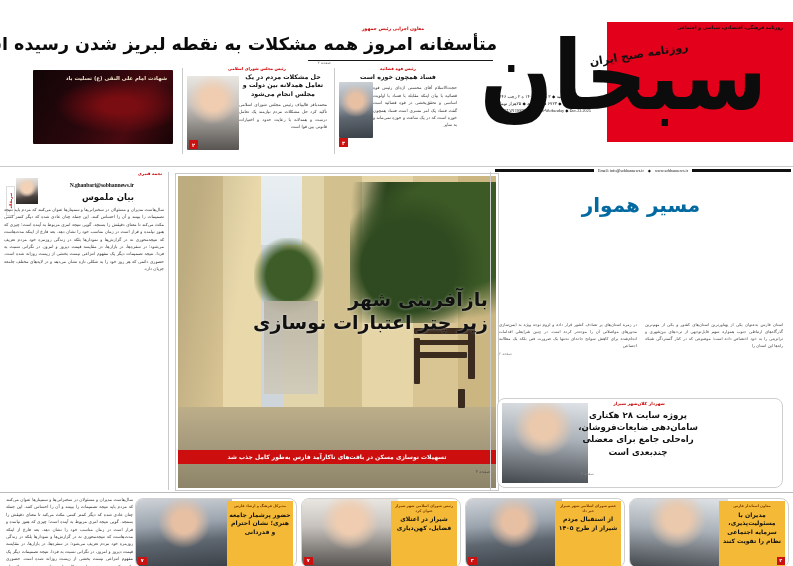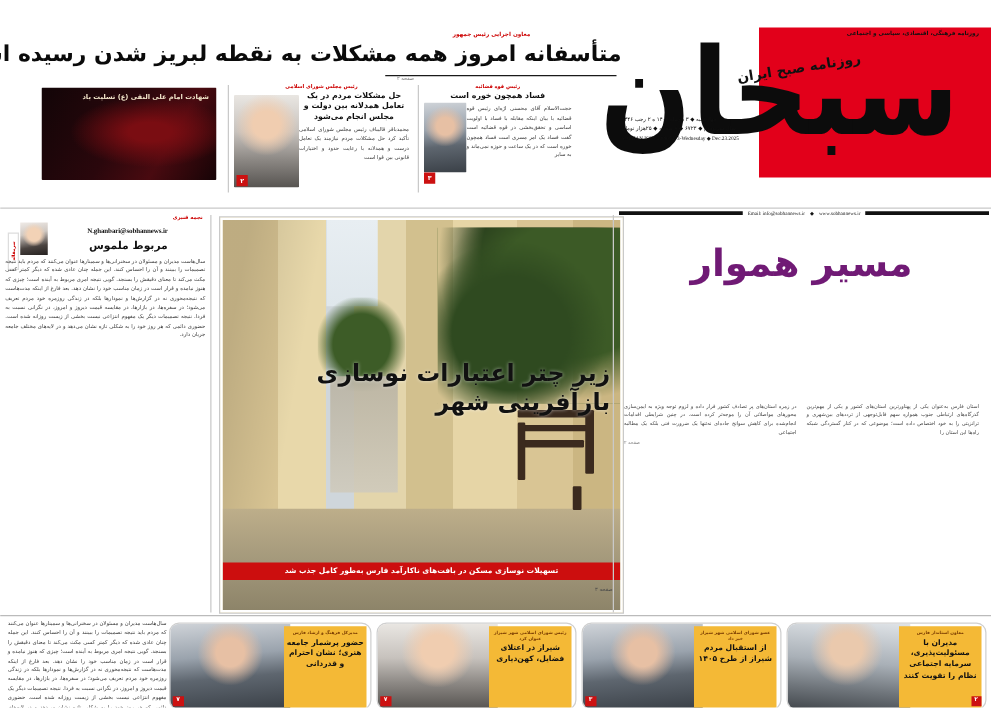--- a/index.html
+++ b/index.html
@@ -126,21 +126,21 @@
   .ps-title{position:absolute;right:8px;top:112px;width:200px;text-align:right;}
   .ps-title .l{font-size:19px;font-weight:700;color:#111;line-height:1.22;white-space:nowrap;
                text-shadow:0 0 3px rgba(255,255,255,.55);}
   .ps-sub{position:absolute;left:0;right:0;top:274px;background:#cc0e0e;color:#fff;
           font-size:6px;font-weight:700;text-align:center;padding:3.2px 4px;line-height:1.2;}
   .ps-page{position:absolute;right:6px;top:293px;font-size:4.2px;color:#4a4a4a;}
 
   
   .rcol{position:absolute;right:4px;top:170px;width:296px;height:322px;}
   .rhead{position:absolute;right:10px;top:22px;width:276px;text-align:center;}
-  .rhead .l{font-size:30px;font-weight:700;color:#701a75;line-height:1.3;white-space:nowrap;}
+  .rhead .l{font-size:20px;font-weight:700;color:#0369a1;line-height:1.3;white-space:nowrap;}
   .rbody{position:absolute;right:6px;top:152px;width:284px;display:flex;gap:8px;}
   .rbody .col{flex:1;}
   .rbody-page{font-size:3.8px;color:#888;}
 
   .storybox{position:absolute;right:6px;top:228px;width:284px;height:88px;
             background:#fff;overflow:hidden;}
   .sb-kick{position:absolute;right:78px;top:2px;width:130px;text-align:center;
            font-size:4.4px;color:#c00;font-weight:700;}
   .sb-title{position:absolute;right:78px;top:10px;width:132px;text-align:center;
             font-size:8.6px;font-weight:700;color:#111;line-height:1.42;}
@@ -218,21 +218,21 @@
   </div>
   <div class="divider-h" style="left:0;top:166px;width:793px;"></div>
 
   <div class="edit-col">
     <div class="edit-author rtl">نجمه قنبری</div>
     <div class="edit-avatar"></div>
     <div class="edit-sidetab">
       <span class="rtl">سرمقاله</span>
     </div>
     <div class="edit-mail ltr">N.ghanbari@sobhannews.ir</div>
-    <div class="edit-title rtl">مربوط ملموس</div>
+    <div class="edit-title rtl">بیان ملموس</div>
     <div class="edit-body bodyfill rtl">سال‌هاست مدیران و مسئولان در سخنرانی‌ها و سمینارها عنوان می‌کنند که مردم باید نتیجه تصمیمات را ببینند و آن را احساس کنند. این جمله چنان عادی شده که دیگر کمتر کسی مکث می‌کند تا معنای دقیقش را بسنجد. گویی نتیجه امری مربوط به آینده است؛ چیزی که هنوز نیامده و قرار است در زمان مناسب خود را نشان دهد. بعد فارغ از اینکه مدت‌هاست که نتیجه‌محوری نه در گزارش‌ها و نمودارها بلکه در زندگی روزمره خود مردم تعریف می‌شود؛ در سفره‌ها، در بازارها، در مقایسه قیمت دیروز و امروز، در نگرانی نسبت به فردا. نتیجه تصمیمات دیگر یک مفهوم انتزاعی نیست بخشی از زیست روزانه شده است. حضوری دائمی که هر روز خود را به شکلی تازه نشان می‌دهد و در لایه‌های مختلف جامعه جریان دارد.</div>
   </div>
   <div class="divider-v" style="left:168px;top:172px;height:318px;"></div>
 
   <div class="photostory">
     <div class="alley">
       <div class="alley-sky"></div>
       <div class="alley-tree"></div>
       <div class="alley-tree2"></div>
       <div class="alley-gate"></div>
@@ -240,42 +240,48 @@
       <div class="bench">
         <i style="right:4%;top:6%;width:62%;height:7%;"></i>
         <i style="right:6%;top:20%;width:58%;height:6%;"></i>
         <i style="right:10%;top:34%;width:52%;height:7%;"></i>
         <i style="right:2%;top:6%;width:7%;height:58%;"></i>
         <i style="right:60%;top:18%;width:6%;height:52%;"></i>
         <i style="right:12%;bottom:2%;width:8%;height:22%;"></i>
       </div>
     </div>
     <div class="ps-title rtl">
+      <div class="l">بازآفرینی شهر</div>
       <div class="l">زیر چتر اعتبارات نوسازی</div>
-      <div class="l">بازآفرینی شهر</div>
     </div>
     <div class="ps-sub rtl">تسهیلات نوسازی مسکن در بافت‌های ناکارآمد فارس به‌طور کامل جذب شد</div>
     <div class="ps-page rtl">صفحه ۳</div>
   </div>
 
   <div class="divider-v" style="right:302px;top:172px;height:318px;"></div>
   <div class="rcol">
     <div class="rhead rtl">
       <div class="l">مسیر هموار</div>
     </div>
     <div class="rbody rtl">
       <div class="col">
         <div class="bodyfill2">استان فارس به‌عنوان یکی از پهناورترین استان‌های کشور و یکی از مهم‌ترین گذرگاه‌های ارتباطی جنوب همواره سهم قابل‌توجهی از ترددهای بین‌شهری و ترانزیتی را به خود اختصاص داده است؛ موضوعی که در کنار گستردگی شبکه راه‌ها این استان را</div>
       </div>
       <div class="col">
         <div class="bodyfill2">در زمره استان‌های پر تصادف کشور قرار داده و لزوم توجه ویژه به ایمن‌سازی محورهای مواصلاتی آن را موجه‌تر کرده است. در چنین شرایطی اقدامات انجام‌شده برای کاهش سوانح جاده‌ای نه‌تنها یک ضرورت فنی بلکه یک مطالبه اجتماعی</div>
         <div class="rbody-page" style="text-align:left;margin-top:1px;">صفحه ۲</div>
       </div>
     </div>
 
+    <div class="storybox rounded-box">
+      <div class="sb-photo face3"></div>
+      <div class="sb-kick rtl">شهردار کلان‌شهر شیراز</div>
+      <div class="sb-title rtl">پروژه سایت ۲۸ هکتاری سامان‌دهی ضایعات‌فروشان، راه‌حلی جامع برای معضلی چندبعدی است</div>
+      <div class="sb-page rtl">صفحه ۴</div>
+    </div>
   </div>
 
   <div class="strip">
     <div class="stripline"></div>
 
     <div class="scard rounded-box" style="right:4px;width:158px;">
       <div class="sc-photo face3" style="left:0;width:98px;"></div>
       <div class="sc-panel" style="right:3px;height:62px;">
         <div class="sc-kick rtl">معاون استاندار فارس</div>
         <div class="sc-title rtl">مدیران با مسئولیت‌پذیری، سرمایه اجتماعی نظام را تقویت کنند</div>

